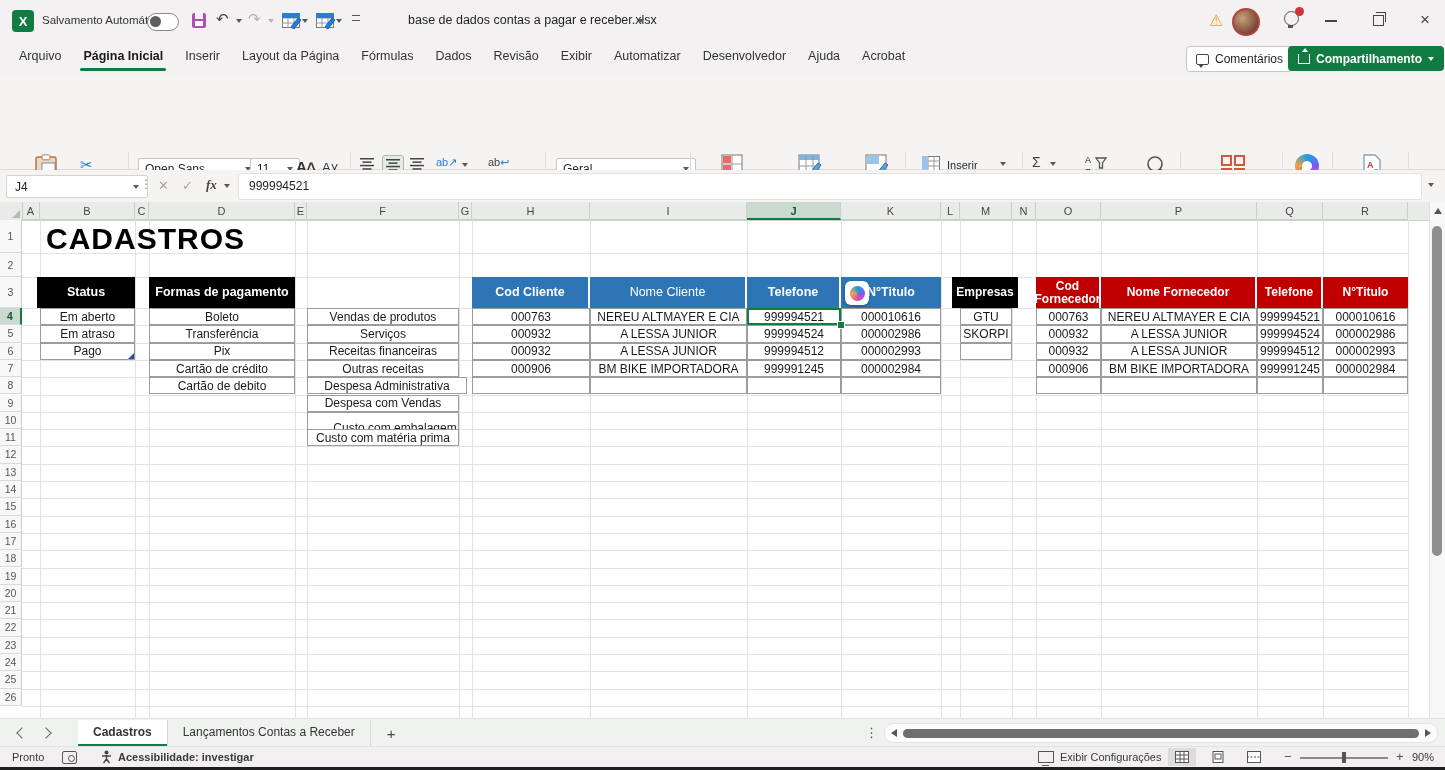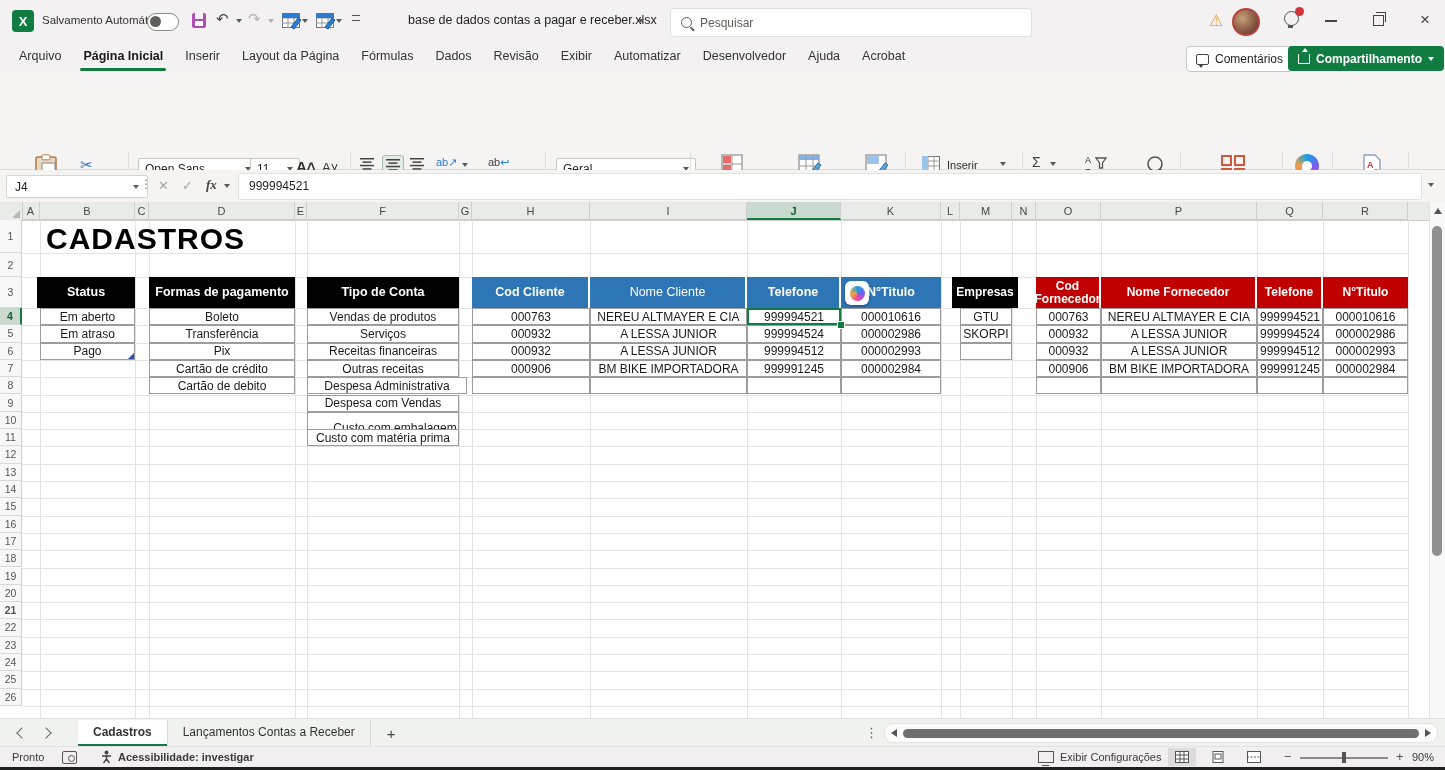--- a/index.html
+++ b/index.html
@@ -65,26 +65,20 @@
           <line x1="12" y1="0" x2="12" y2="15" stroke="#999"></line>
           <rect x="0" y="0" width="18" height="5" fill="#2B7CD3"></rect>
           <path d="M9 14 L16 5 L19 7 L12 16 Z" fill="#2B7CD3" stroke="#1b5e9e"></path>
         </svg>
       </span>
       <span class="chev abs" style="left:336px;top:19px"></span>
     <span class="abs" style="left:352px;top:15px;width:8px;height:2px;border-top:1.5px solid #555;border-bottom:1.5px solid #555;padding-top:2px"></span>
     <span class="abs" style="left:408px;top:13px;font-size:12.5px;color:#1f1f1f">base de dados contas a pagar e receber.xlsx</span>
     <span class="chev abs" style="left:638px;top:19px"></span>
 
-    <div class="abs flex" style="left:670px;top:8px;width:340px;height:27px;background:#fff;border:1px solid #E1DFDD;border-radius:4px;padding:0 10px;gap:8px">
-      <span style="width:9px;height:9px;border:1.5px solid #5f5f5f;border-radius:50%;position:relative;display:inline-block">
-          <span style="position:absolute;width:5px;height:1.5px;background:#5f5f5f;transform:rotate(45deg);right:-4px;bottom:-2px"></span>
-        </span>
-      <span style="font-size:12px;color:#605E5C">Pesquisar</span>
-    </div>
 
     <span class="abs" style="left:1209px;top:11px;font-size:16px;color:#E8A33D">⚠</span>
     <div class="abs" style="left:1232px;top:8px;width:24px;height:24px;border-radius:50%;border:2px solid #B3443E;background:radial-gradient(circle at 35% 35%, #C9A07A, #7A4A37 70%, #50302A)"></div>
     <div class="abs" style="left:1284px;top:11px;width:13px;height:13px;border:1.5px solid #555;border-radius:50%">
         <div class="abs" style="left:3px;top:13px;width:5px;height:3px;background:#555"></div>
       </div>
     <div class="abs" style="left:1295px;top:7px;width:9px;height:9px;background:#D13438;border-radius:50%"></div>
     <div class="abs" style="left:1325px;top:20px;width:12px;height:1.5px;background:#444"></div>
     <div class="abs" style="left:1373px;top:15px;width:9px;height:9px;border:1.2px solid #444">
         <div class="abs" style="left:2px;top:-4px;width:9px;height:9px;border-top:1.2px solid #444;border-right:1.2px solid #444"></div>
@@ -499,21 +493,21 @@
       <div style="position: absolute; left: 0px; top: 227.1px; width: 22px; height: 17.3px; line-height: 17.3px; text-align: center; font-size: 10.5px; color: rgb(85, 85, 85); font-weight: 400; background: rgb(247, 248, 247); border-bottom: 1px solid rgb(216, 218, 216); border-right: 1px solid rgb(205, 207, 205); box-sizing: border-box;">11</div>
       <div style="position: absolute; left: 0px; top: 244.4px; width: 22px; height: 17.3px; line-height: 17.3px; text-align: center; font-size: 10.5px; color: rgb(85, 85, 85); font-weight: 400; background: rgb(247, 248, 247); border-bottom: 1px solid rgb(216, 218, 216); border-right: 1px solid rgb(205, 207, 205); box-sizing: border-box;">12</div>
       <div style="position: absolute; left: 0px; top: 261.7px; width: 22px; height: 17.3px; line-height: 17.3px; text-align: center; font-size: 10.5px; color: rgb(85, 85, 85); font-weight: 400; background: rgb(247, 248, 247); border-bottom: 1px solid rgb(216, 218, 216); border-right: 1px solid rgb(205, 207, 205); box-sizing: border-box;">13</div>
       <div style="position: absolute; left: 0px; top: 279px; width: 22px; height: 17.3px; line-height: 17.3px; text-align: center; font-size: 10.5px; color: rgb(85, 85, 85); font-weight: 400; background: rgb(247, 248, 247); border-bottom: 1px solid rgb(216, 218, 216); border-right: 1px solid rgb(205, 207, 205); box-sizing: border-box;">14</div>
       <div style="position: absolute; left: 0px; top: 296.3px; width: 22px; height: 17.3px; line-height: 17.3px; text-align: center; font-size: 10.5px; color: rgb(85, 85, 85); font-weight: 400; background: rgb(247, 248, 247); border-bottom: 1px solid rgb(216, 218, 216); border-right: 1px solid rgb(205, 207, 205); box-sizing: border-box;">15</div>
       <div style="position: absolute; left: 0px; top: 313.6px; width: 22px; height: 17.3px; line-height: 17.3px; text-align: center; font-size: 10.5px; color: rgb(85, 85, 85); font-weight: 400; background: rgb(247, 248, 247); border-bottom: 1px solid rgb(216, 218, 216); border-right: 1px solid rgb(205, 207, 205); box-sizing: border-box;">16</div>
       <div style="position: absolute; left: 0px; top: 330.9px; width: 22px; height: 17.3px; line-height: 17.3px; text-align: center; font-size: 10.5px; color: rgb(85, 85, 85); font-weight: 400; background: rgb(247, 248, 247); border-bottom: 1px solid rgb(216, 218, 216); border-right: 1px solid rgb(205, 207, 205); box-sizing: border-box;">17</div>
       <div style="position: absolute; left: 0px; top: 348.2px; width: 22px; height: 17.3px; line-height: 17.3px; text-align: center; font-size: 10.5px; color: rgb(85, 85, 85); font-weight: 400; background: rgb(247, 248, 247); border-bottom: 1px solid rgb(216, 218, 216); border-right: 1px solid rgb(205, 207, 205); box-sizing: border-box;">18</div>
       <div style="position: absolute; left: 0px; top: 365.5px; width: 22px; height: 17.3px; line-height: 17.3px; text-align: center; font-size: 10.5px; color: rgb(85, 85, 85); font-weight: 400; background: rgb(247, 248, 247); border-bottom: 1px solid rgb(216, 218, 216); border-right: 1px solid rgb(205, 207, 205); box-sizing: border-box;">19</div>
       <div style="position: absolute; left: 0px; top: 382.8px; width: 22px; height: 17.3px; line-height: 17.3px; text-align: center; font-size: 10.5px; color: rgb(85, 85, 85); font-weight: 400; background: rgb(247, 248, 247); border-bottom: 1px solid rgb(216, 218, 216); border-right: 1px solid rgb(205, 207, 205); box-sizing: border-box;">20</div>
-      <div style="position: absolute; left: 0px; top: 400.1px; width: 22px; height: 17.3px; line-height: 17.3px; text-align: center; font-size: 10.5px; color: rgb(85, 85, 85); font-weight: 700; background: rgb(247, 248, 247); border-bottom: 1px solid rgb(216, 218, 216); border-right: 1px solid rgb(205, 207, 205); box-sizing: border-box;">21</div>
+      <div style="position: absolute; left: 0px; top: 400.1px; width: 22px; height: 17.3px; line-height: 17.3px; text-align: center; font-size: 10.5px; color: rgb(85, 85, 85); font-weight: 400; background: rgb(247, 248, 247); border-bottom: 1px solid rgb(216, 218, 216); border-right: 1px solid rgb(205, 207, 205); box-sizing: border-box;">21</div>
       <div style="position: absolute; left: 0px; top: 417.4px; width: 22px; height: 17.3px; line-height: 17.3px; text-align: center; font-size: 10.5px; color: rgb(85, 85, 85); font-weight: 400; background: rgb(247, 248, 247); border-bottom: 1px solid rgb(216, 218, 216); border-right: 1px solid rgb(205, 207, 205); box-sizing: border-box;">22</div>
       <div style="position: absolute; left: 0px; top: 434.7px; width: 22px; height: 17.3px; line-height: 17.3px; text-align: center; font-size: 10.5px; color: rgb(85, 85, 85); font-weight: 400; background: rgb(247, 248, 247); border-bottom: 1px solid rgb(216, 218, 216); border-right: 1px solid rgb(205, 207, 205); box-sizing: border-box;">23</div>
       <div style="position: absolute; left: 0px; top: 452px; width: 22px; height: 17.3px; line-height: 17.3px; text-align: center; font-size: 10.5px; color: rgb(85, 85, 85); font-weight: 400; background: rgb(247, 248, 247); border-bottom: 1px solid rgb(216, 218, 216); border-right: 1px solid rgb(205, 207, 205); box-sizing: border-box;">24</div>
       <div style="position: absolute; left: 0px; top: 469.3px; width: 22px; height: 17.3px; line-height: 17.3px; text-align: center; font-size: 10.5px; color: rgb(85, 85, 85); font-weight: 400; background: rgb(247, 248, 247); border-bottom: 1px solid rgb(216, 218, 216); border-right: 1px solid rgb(205, 207, 205); box-sizing: border-box;">25</div>
       <div style="position: absolute; left: 0px; top: 486.6px; width: 22px; height: 17.3px; line-height: 17.3px; text-align: center; font-size: 10.5px; color: rgb(85, 85, 85); font-weight: 400; background: rgb(247, 248, 247); border-bottom: 1px solid rgb(216, 218, 216); border-right: 1px solid rgb(205, 207, 205); box-sizing: border-box;">26</div>
       <div style="position: absolute; left: 40px; top: 18px; width: 1px; height: 498px; background: rgb(226, 228, 226);"></div>
       <div style="position: absolute; left: 135px; top: 18px; width: 1px; height: 498px; background: rgb(226, 228, 226);"></div>
       <div style="position: absolute; left: 149px; top: 18px; width: 1px; height: 498px; background: rgb(226, 228, 226);"></div>
       <div style="position: absolute; left: 295px; top: 18px; width: 1px; height: 498px; background: rgb(226, 228, 226);"></div>
       <div style="position: absolute; left: 307px; top: 18px; width: 1px; height: 498px; background: rgb(226, 228, 226);"></div>
@@ -561,21 +555,20 @@
       <div style="position: absolute; left: 40px; top: 106px; width: 95px; height: 17.3px; background: rgb(255, 255, 255); border: 1px solid rgb(156, 156, 156); box-sizing: border-box; display: flex; align-items: center; justify-content: center; font-size: 12px; color: rgb(26, 26, 26); overflow: hidden; white-space: nowrap;">Em aberto</div>
       <div style="position: absolute; left: 40px; top: 123.3px; width: 95px; height: 17.3px; background: rgb(255, 255, 255); border: 1px solid rgb(156, 156, 156); box-sizing: border-box; display: flex; align-items: center; justify-content: center; font-size: 12px; color: rgb(26, 26, 26); overflow: hidden; white-space: nowrap;">Em atraso</div>
       <div style="position: absolute; left: 40px; top: 140.6px; width: 95px; height: 17.3px; background: rgb(255, 255, 255); border: 1px solid rgb(156, 156, 156); box-sizing: border-box; display: flex; align-items: center; justify-content: center; font-size: 12px; color: rgb(26, 26, 26); overflow: hidden; white-space: nowrap;">Pago</div>
       <div style="position: absolute; left: 128px; top: 150.9px; width: 0px; height: 0px; border-left: 6px solid transparent; border-bottom: 6px solid rgb(46, 77, 167);"></div>
       <div style="position: absolute; left: 149px; top: 75px; width: 146px; height: 31px; background: rgb(0, 0, 0); color: rgb(255, 255, 255); font-weight: 700; font-size: 12.5px; display: flex; align-items: center; justify-content: center; box-sizing: border-box; text-align: center; overflow: hidden; line-height: 13px;">Formas de pagamento</div>
       <div style="position: absolute; left: 149px; top: 106px; width: 146px; height: 17.3px; background: rgb(255, 255, 255); border: 1px solid rgb(156, 156, 156); box-sizing: border-box; display: flex; align-items: center; justify-content: center; font-size: 12px; color: rgb(26, 26, 26); overflow: hidden; white-space: nowrap;">Boleto</div>
       <div style="position: absolute; left: 149px; top: 123.3px; width: 146px; height: 17.3px; background: rgb(255, 255, 255); border: 1px solid rgb(156, 156, 156); box-sizing: border-box; display: flex; align-items: center; justify-content: center; font-size: 12px; color: rgb(26, 26, 26); overflow: hidden; white-space: nowrap;">Transferência</div>
       <div style="position: absolute; left: 149px; top: 140.6px; width: 146px; height: 17.3px; background: rgb(255, 255, 255); border: 1px solid rgb(156, 156, 156); box-sizing: border-box; display: flex; align-items: center; justify-content: center; font-size: 12px; color: rgb(26, 26, 26); overflow: hidden; white-space: nowrap;">Pix</div>
       <div style="position: absolute; left: 149px; top: 157.9px; width: 146px; height: 17.3px; background: rgb(255, 255, 255); border: 1px solid rgb(156, 156, 156); box-sizing: border-box; display: flex; align-items: center; justify-content: center; font-size: 12px; color: rgb(26, 26, 26); overflow: hidden; white-space: nowrap;">Cartão de crédito</div>
       <div style="position: absolute; left: 149px; top: 175.2px; width: 146px; height: 17.3px; background: rgb(255, 255, 255); border: 1px solid rgb(156, 156, 156); box-sizing: border-box; display: flex; align-items: center; justify-content: center; font-size: 12px; color: rgb(26, 26, 26); overflow: hidden; white-space: nowrap;">Cartão de debito</div>
-      <div style="position: absolute; left: 307px; top: 75px; width: 152px; height: 31px; background: rgb(0, 0, 0); color: rgb(255, 255, 255); font-weight: 700; font-size: 12.5px; display: flex; align-items: center; justify-content: center; box-sizing: border-box; text-align: center; overflow: hidden; line-height: 13px;">Tipo de Conta</div>
       <div style="position: absolute; left: 307px; top: 106px; width: 152px; height: 17.3px; background: rgb(255, 255, 255); border: 1px solid rgb(156, 156, 156); box-sizing: border-box; display: flex; align-items: center; justify-content: center; font-size: 12px; color: rgb(26, 26, 26); overflow: hidden; white-space: nowrap;">Vendas de produtos</div>
       <div style="position: absolute; left: 307px; top: 123.3px; width: 152px; height: 17.3px; background: rgb(255, 255, 255); border: 1px solid rgb(156, 156, 156); box-sizing: border-box; display: flex; align-items: center; justify-content: center; font-size: 12px; color: rgb(26, 26, 26); overflow: hidden; white-space: nowrap;">Serviços</div>
       <div style="position: absolute; left: 307px; top: 140.6px; width: 152px; height: 17.3px; background: rgb(255, 255, 255); border: 1px solid rgb(156, 156, 156); box-sizing: border-box; display: flex; align-items: center; justify-content: center; font-size: 12px; color: rgb(26, 26, 26); overflow: hidden; white-space: nowrap;">Receitas financeiras</div>
       <div style="position: absolute; left: 307px; top: 157.9px; width: 152px; height: 17.3px; background: rgb(255, 255, 255); border: 1px solid rgb(156, 156, 156); box-sizing: border-box; display: flex; align-items: center; justify-content: center; font-size: 12px; color: rgb(26, 26, 26); overflow: hidden; white-space: nowrap;">Outras receitas</div>
       <div style="position: absolute; left: 307px; top: 175.2px; width: 160px; height: 17.3px; background: rgb(255, 255, 255); border: 1px solid rgb(156, 156, 156); box-sizing: border-box; display: flex; align-items: center; justify-content: center; font-size: 12px; color: rgb(26, 26, 26); overflow: hidden; white-space: nowrap;">Despesa Administrativa</div>
       <div style="position: absolute; left: 307px; top: 192.5px; width: 152px; height: 17.3px; background: rgb(255, 255, 255); border: 1px solid rgb(156, 156, 156); box-sizing: border-box; display: flex; align-items: center; justify-content: center; font-size: 12px; color: rgb(26, 26, 26); overflow: hidden; white-space: nowrap;">Despesa com Vendas</div>
       <div style="position: absolute; left: 307px; top: 209.8px; width: 152px; height: 32px; background: rgb(255, 255, 255); border: 1px solid rgb(156, 156, 156); box-sizing: border-box; display: flex; align-items: center; justify-content: center; font-size: 12px; color: rgb(26, 26, 26); overflow: hidden; white-space: nowrap; padding-left: 24px;">Custo com embalagem</div>
       <div style="position: absolute; left: 307px; top: 227.1px; width: 152px; height: 17.3px; background: rgb(255, 255, 255); border: 1px solid rgb(156, 156, 156); box-sizing: border-box; display: flex; align-items: center; justify-content: center; font-size: 12px; color: rgb(26, 26, 26); overflow: hidden; white-space: nowrap;">Custo com matéria prima</div>
       <div style="position: absolute; left: 472px; top: 75px; width: 118px; height: 31px; background: rgb(46, 117, 182); color: rgb(255, 255, 255); font-weight: 700; font-size: 12.5px; display: flex; align-items: center; justify-content: center; box-sizing: border-box; text-align: center; overflow: hidden; line-height: 13px; border-right: 2px solid rgb(255, 255, 255);">Cod Cliente</div>
       <div style="position: absolute; left: 590px; top: 75px; width: 157px; height: 31px; background: rgb(46, 117, 182); color: rgb(255, 255, 255); font-weight: 400; font-size: 12.5px; display: flex; align-items: center; justify-content: center; box-sizing: border-box; text-align: center; overflow: hidden; line-height: 13px; border-right: 2px solid rgb(255, 255, 255);">Nome Cliente</div>

